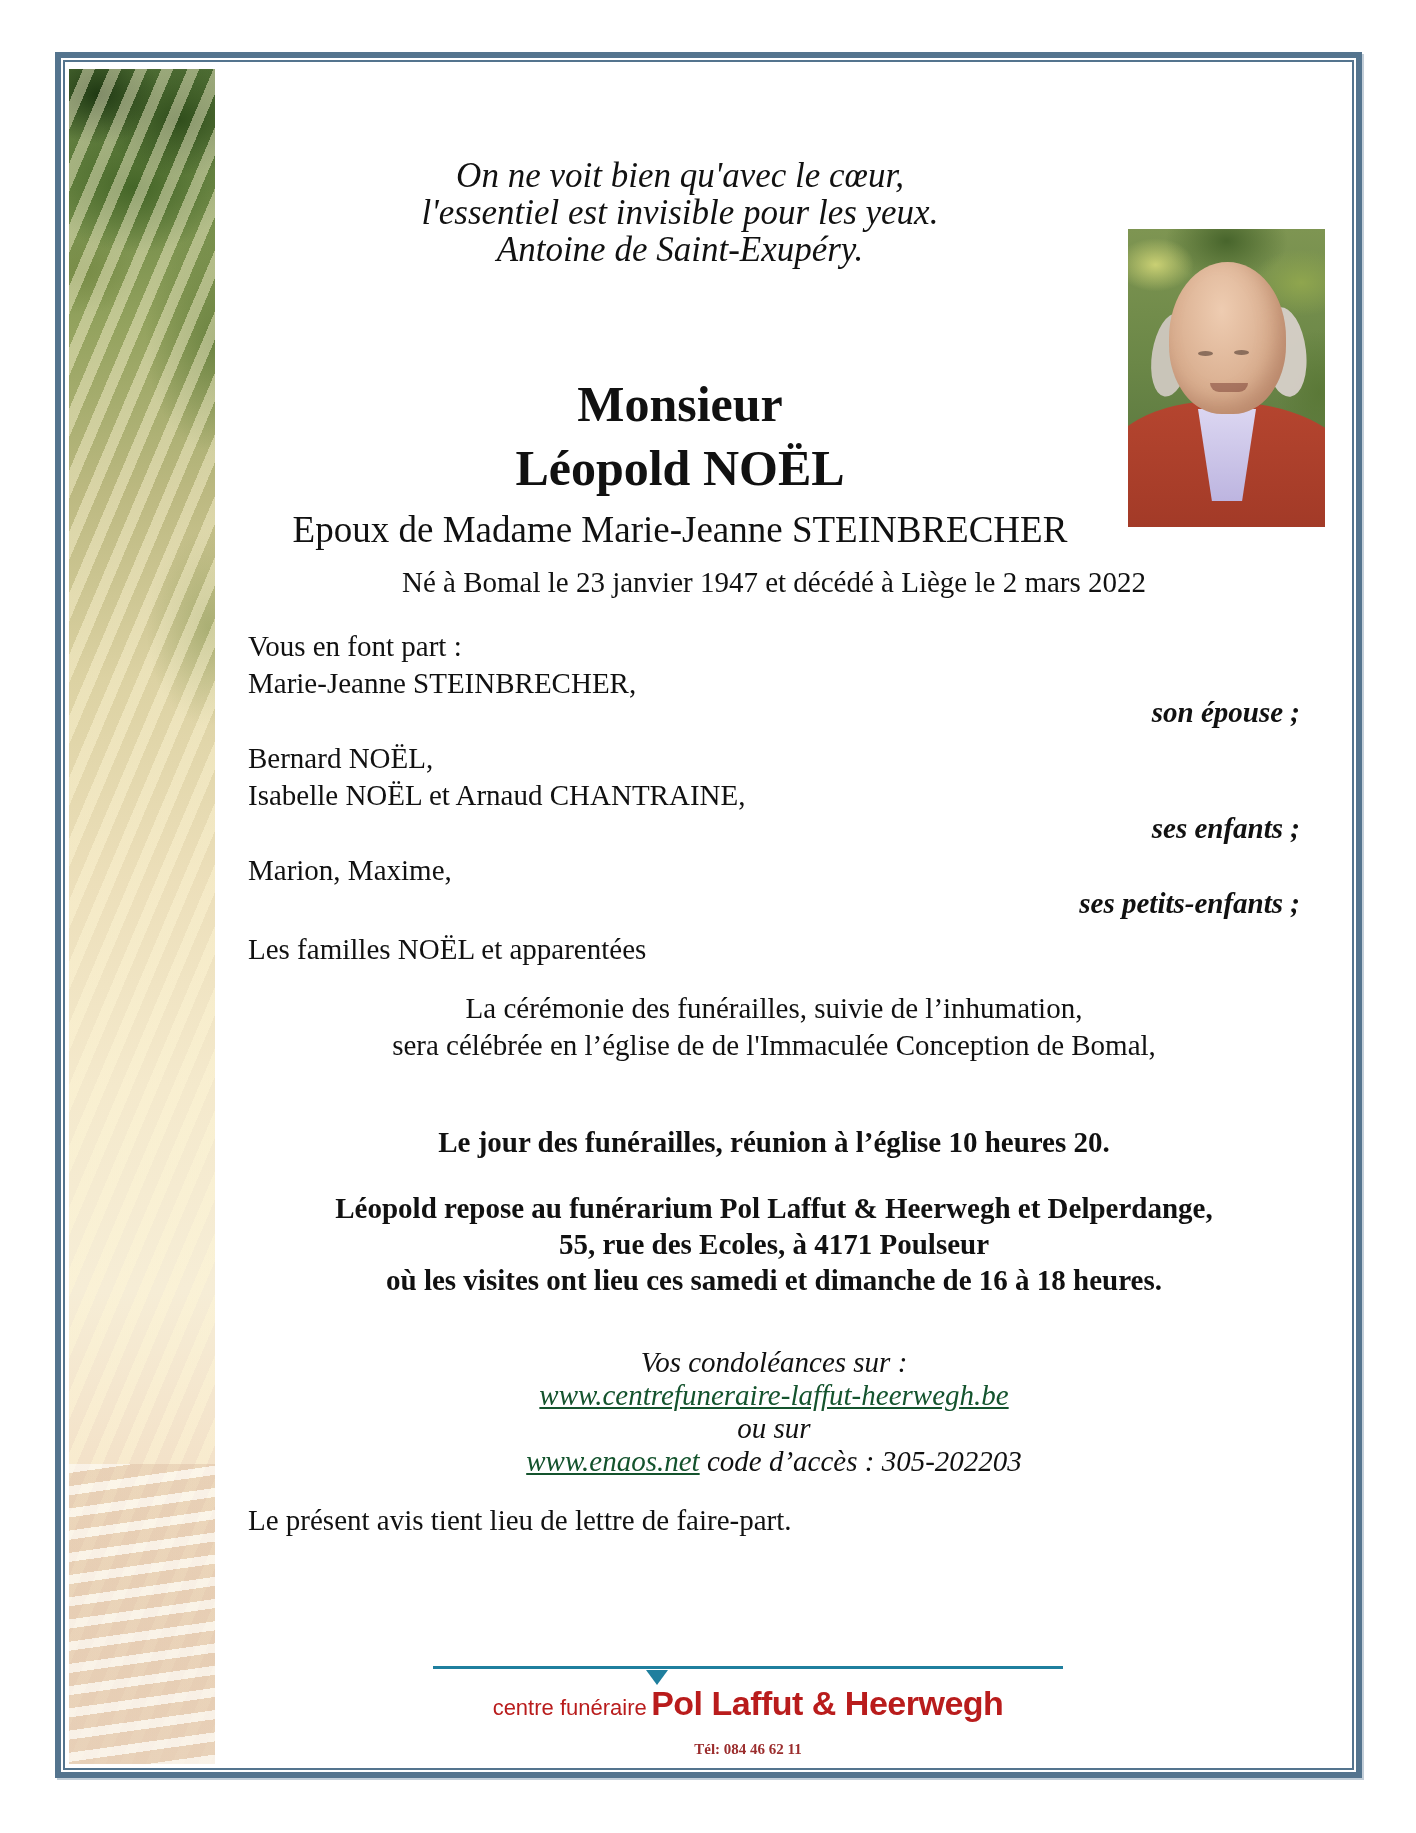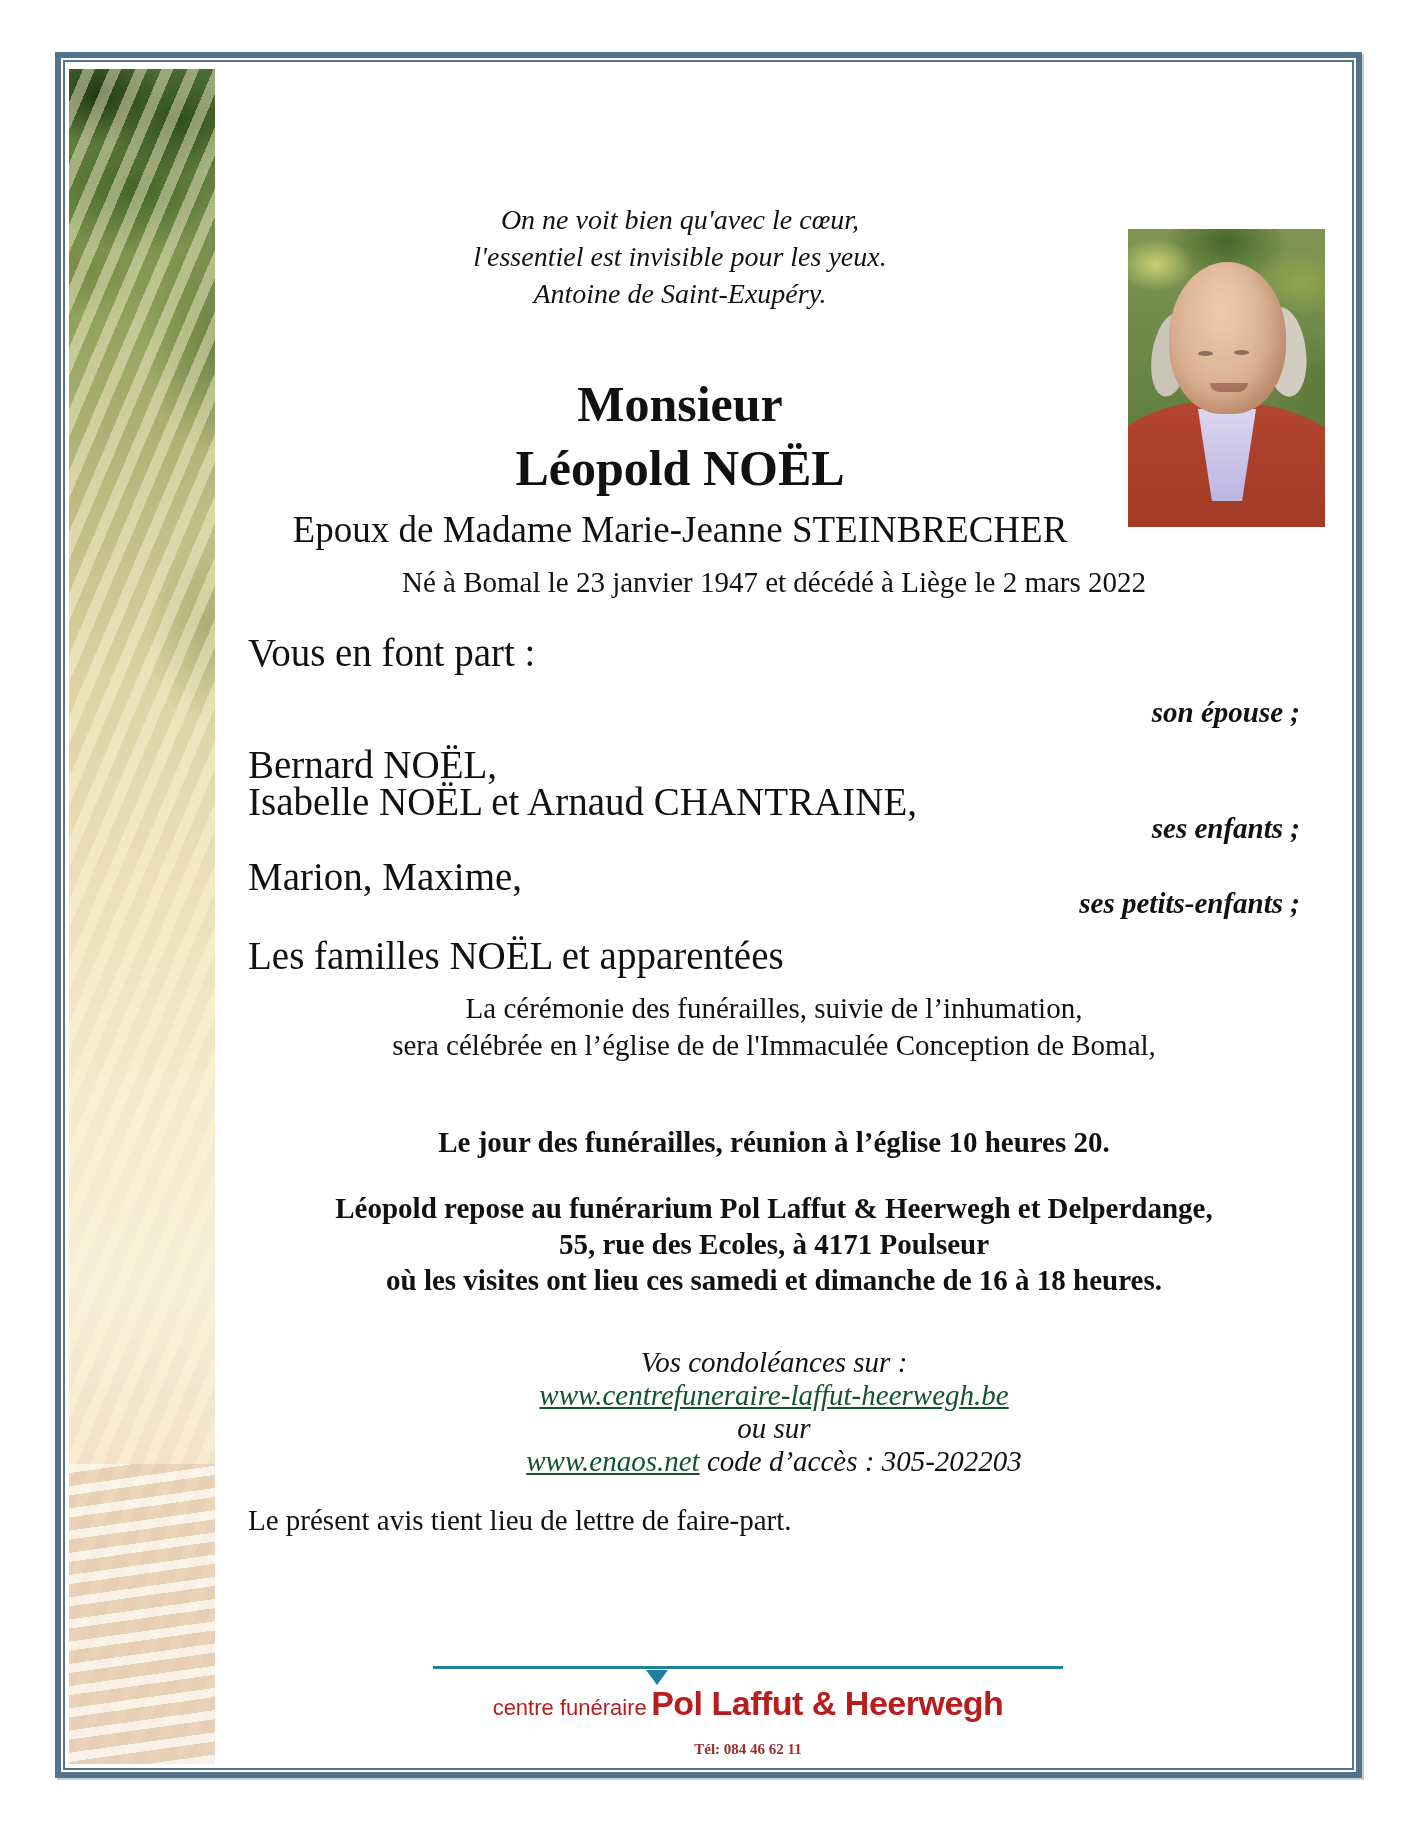--- a/index.html
+++ b/index.html
@@ -84,26 +84,26 @@
   }
 
   
   .abs { position:absolute; }
   .center-title { left:215px; width:930px; text-align:center; }
   .center-col   { left:215px; width:1118px; text-align:center; }
   .center-foot  { left:215px; width:1066px; text-align:center; }
   .left-col     { left:248px; }
   .right-col    { left:215px; width:1085px; text-align:right; }
 
-  .quote      { top:157px; font-style:italic; font-size:28px; line-height:37px;margin-top:44px; }
+  .quote      { top:157px; font-style:italic; font-size:35px; line-height:37px; }
   .big-title  { top:372px; font-weight:bold; font-size:50px; line-height:64px; }
   .spouse-line{ top:508px; font-size:37px; }
   .dates      { top:566px; font-size:29px; }
 
-  .body-text  { font-size:39px;font-family:Liberation Serif, serif; }
+  .body-text  { font-size:29px;font-family:Liberation Serif, serif; }
   .rel        { font-size:29px; font-weight:bold; font-style:italic; }
 
   .ceremony   { top:990px;  font-size:29px; line-height:37px; }
   .b          { font-weight:bold; }
   .meeting    { top:1126px; font-size:29px; font-weight:bold; }
   .funerarium { top:1190px; font-size:29px; line-height:36px; font-weight:bold; }
   .condol     { top:1346px; font-size:29px; line-height:33px; font-style:italic; }
   .condol a   { color:#14532d; text-decoration:underline; cursor:pointer; }
   .notice     { top:1504px; font-size:29px; }
 
@@ -149,20 +149,21 @@
 
   <div class="abs center-title big-title">
     <div>Monsieur</div>
     <div>Léopold NOËL</div>
   </div>
   <div class="abs center-title spouse-line">Epoux de Madame Marie-Jeanne STEINBRECHER</div>
 
   <div class="abs center-col dates">Né à Bomal le 23 janvier 1947 et décédé à Liège le 2 mars 2022</div>
 
   <div class="abs left-col body-text" style="top:630px">Vous en font part :</div>
+  <div class="abs left-col body-text" style="top:667px">Marie-Jeanne STEINBRECHER,</div>
   <div class="abs right-col rel" style="top:696px">son épouse ;</div>
 
   <div class="abs left-col body-text" style="top:742px">Bernard NOËL,</div>
   <div class="abs left-col body-text" style="top:779px">Isabelle NOËL et Arnaud CHANTRAINE,</div>
   <div class="abs right-col rel" style="top:812px">ses enfants ;</div>
 
   <div class="abs left-col body-text" style="top:854px">Marion, Maxime,</div>
   <div class="abs right-col rel" style="top:887px">ses petits-enfants ;</div>
 
   <div class="abs left-col body-text" style="top:933px">Les familles NOËL et apparentées</div>

